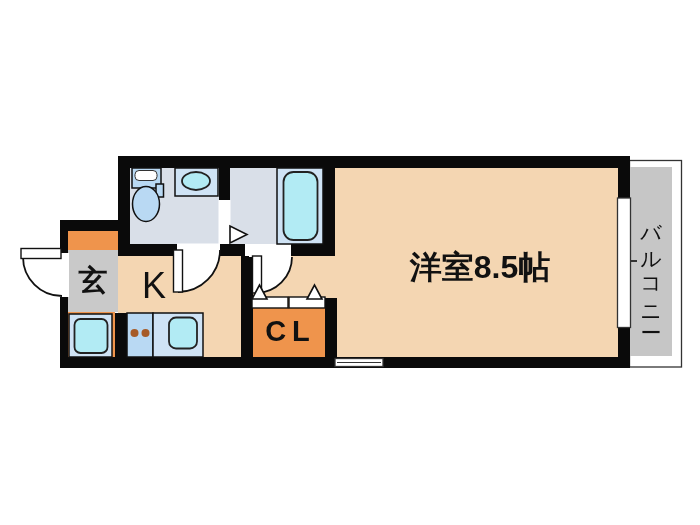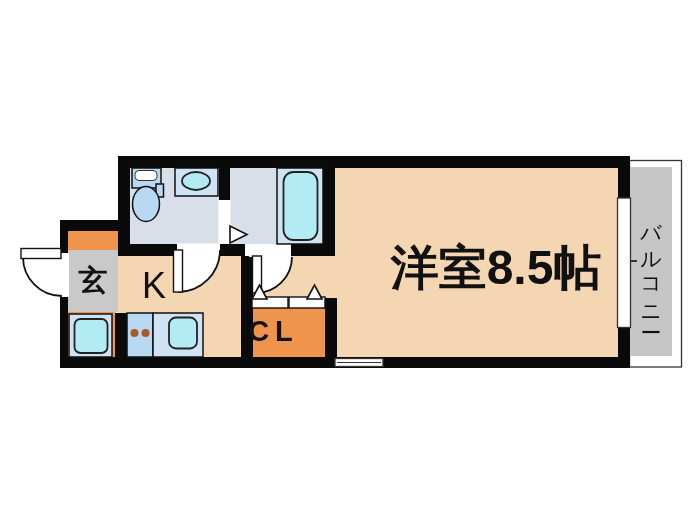--- a/index.html
+++ b/index.html
@@ -18,22 +18,22 @@
   .open{fill:#fff;}
   .doorfill{fill:#fff;}
   .doorline{fill:none;stroke:#111;stroke-width:1.8;}
   .doorleaf{fill:#fff;stroke:#111;stroke-width:1.4;}
   .tri{fill:#fff;stroke:#111;stroke-width:1.6;}
   .frame{fill:#fff;stroke:#333;stroke-width:1.3;}
   .label{position:absolute;display:flex;align-items:center;justify-content:center;
          color:#111;font-weight:600;}
   #entrance-label{left:68px;top:252px;width:50px;height:58px;font-size:29px;}
   #kitchen-label{left:110px;top:262px;width:88px;height:48px;font-size:36px;font-weight:500;}
-  #closet-label{left:235px;top:306px;width:73px;height:50px;font-size:29px;letter-spacing:6px;padding-left:4px;box-sizing:border-box;}
-  #main-room-label{left:356px;top:242px;width:280px;height:52px;font-size:48px;}
+  #closet-label{left:252px;top:306px;width:73px;height:50px;font-size:29px;letter-spacing:6px;padding-left:4px;box-sizing:border-box;}
+  #main-room-label{left:340px;top:242px;width:280px;height:52px;font-size:32px;}
   #balcony-label{left:628px;top:172px;width:46px;height:190px;font-size:21px;
                  writing-mode:vertical-rl;text-orientation:upright;letter-spacing:4px;
                  justify-content:center;align-items:center;font-weight:500;}
 </style>
 </head>
 <body>
 
 <div id="canvas">
 
   <svg id="plan-svg" width="700" height="525" viewBox="0 0 700 525">

